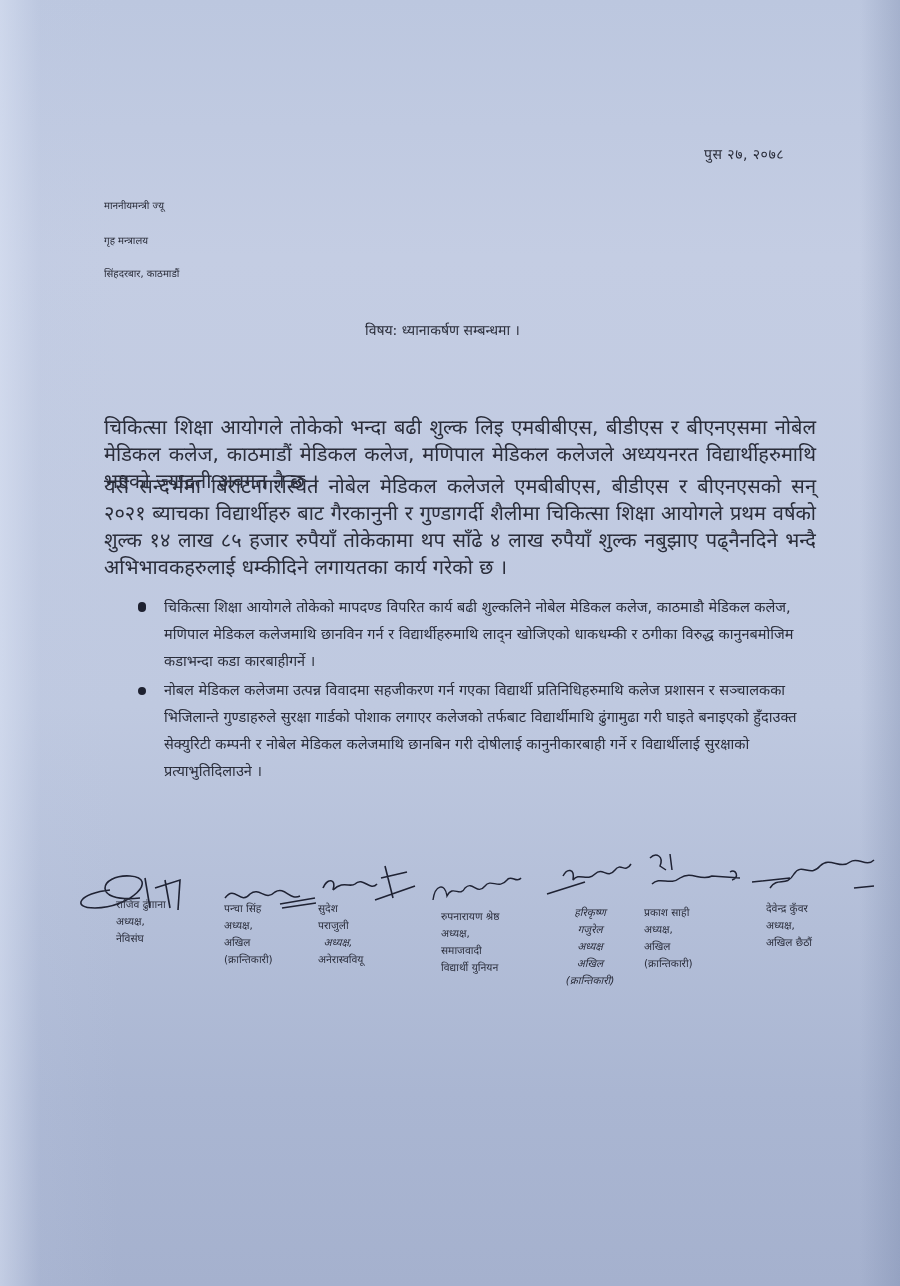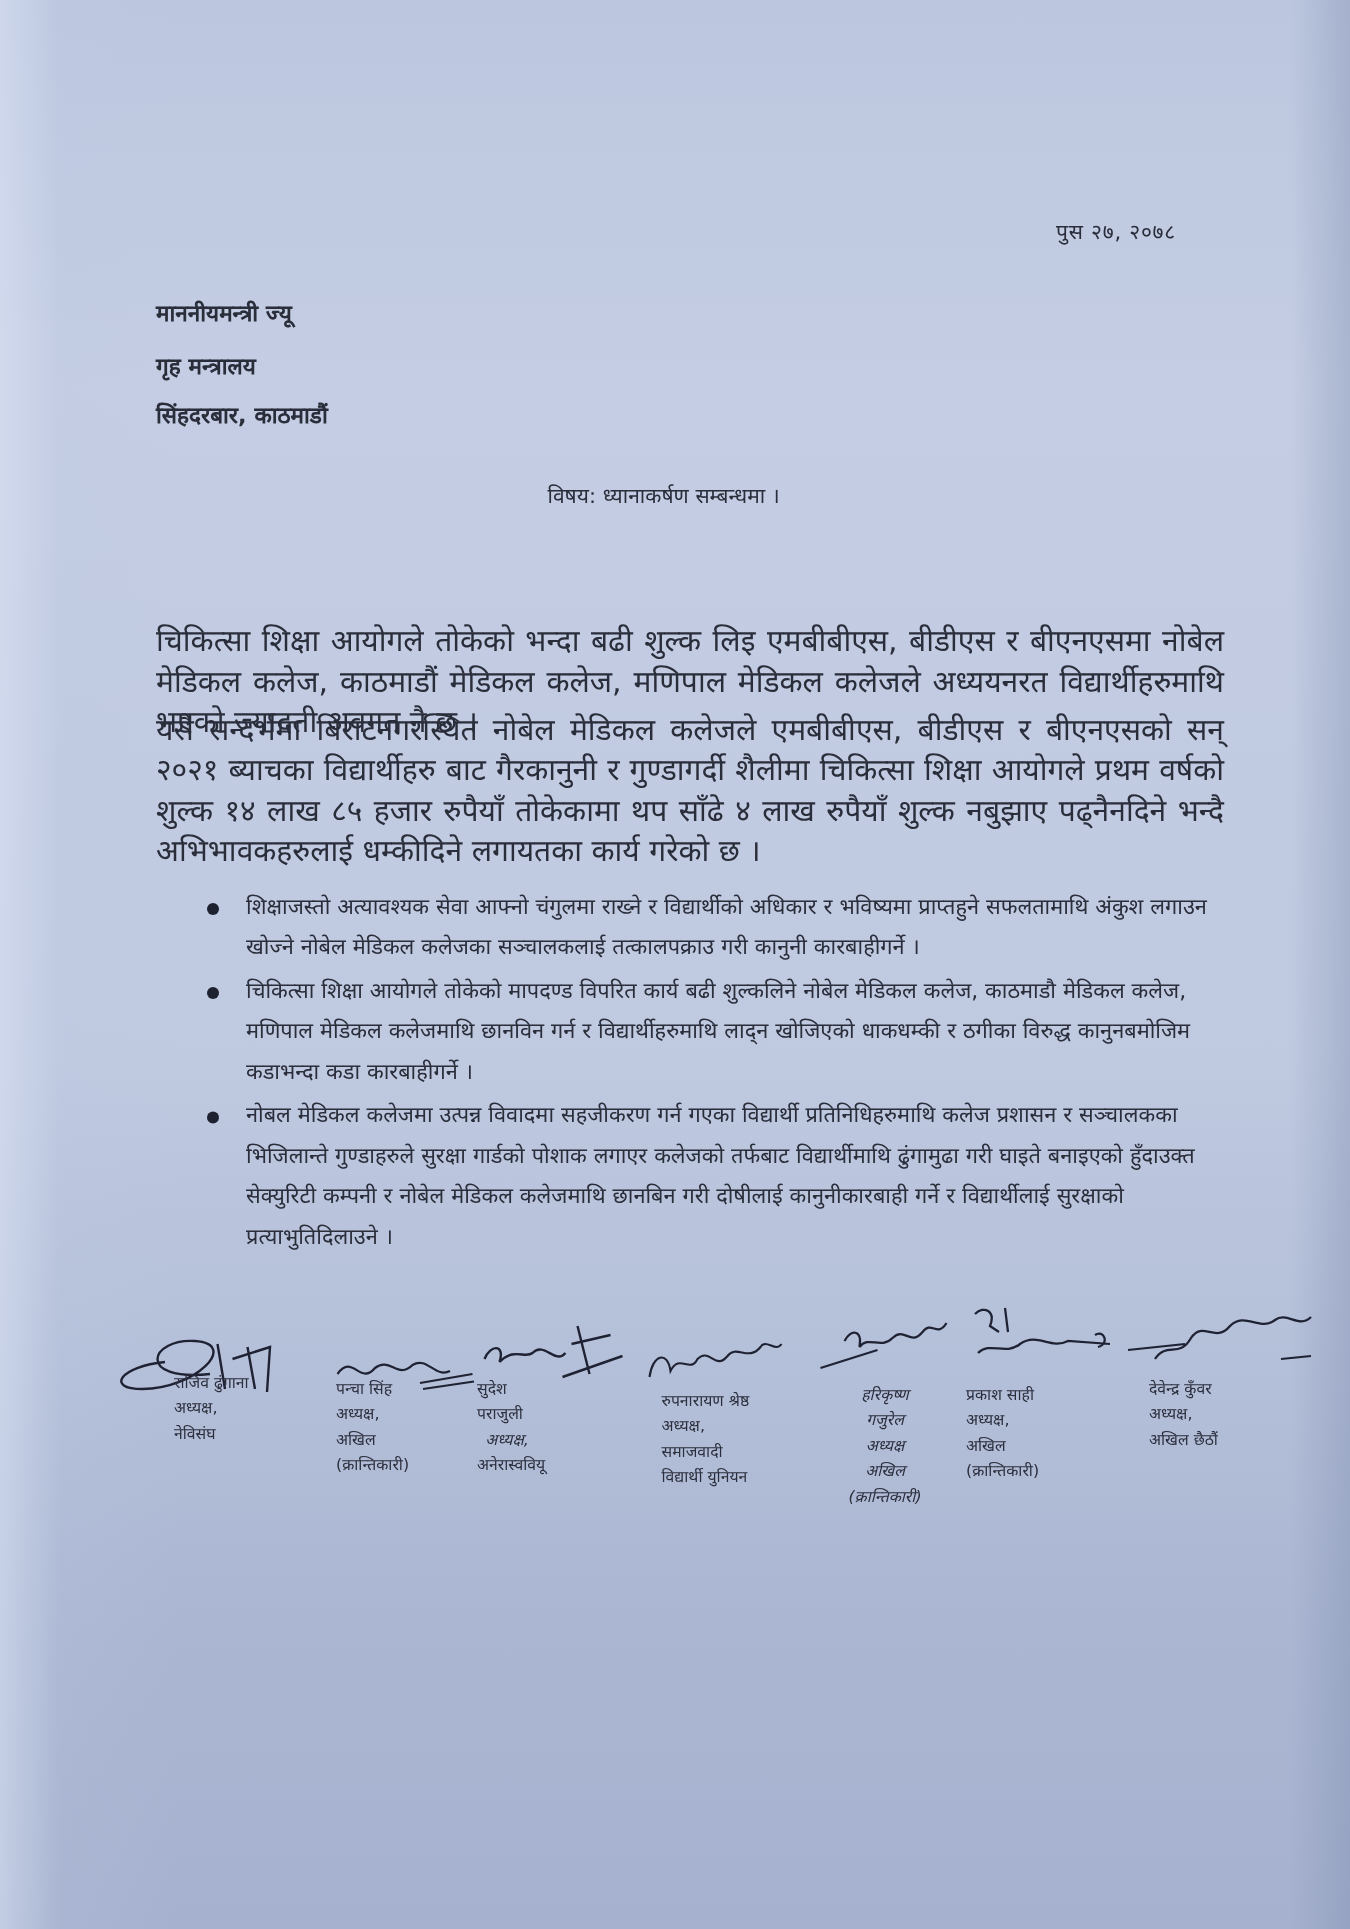--- a/index.html
+++ b/index.html
@@ -10,21 +10,21 @@
         linear-gradient(90deg, rgba(220,228,245,0.55) 0px, rgba(190,202,228,0.15) 40px, rgba(0,0,0,0) 120px, rgba(0,0,0,0) 860px, rgba(120,135,170,0.35) 900px),
         linear-gradient(180deg, #bcc7df 0%, #c4cde3 20%, #bfc9e0 55%, #aab6d2 85%, #a5b1ce 100%);
       font-family: "DejaVu Sans", sans-serif;
       color: #2a2d3a;
     }
     .page { position: absolute; left: 0; top: 0; width: 900px; height: 1094px; }
     .date {
       position: absolute; left: 704px; top: 144px;
       font-size: 14px; letter-spacing: 0.5px;
     }
-    .addr { position: absolute; left: 104px; font-size: 15px; font-weight: bold; }
+    .addr { position: absolute; left: 104px; font-size: 10px; }
     .addr.l1 { top: 198px; }
     .addr.l2 { top: 233px; }
     .addr.l3 { top: 266px; }
     .subject {
       position: absolute; left: 365px; top: 320px;
       font-size: 14px;
     }
     .para {
       position: absolute; left: 104px; width: 712px;
       font-size: 20px; line-height: 27px; text-align: justify; margin-top: 48px;
@@ -34,21 +34,21 @@
     .p3 { top: 530px; }
     .bullets { position: absolute; left: 134px; top: 592px; width: 690px; }
     .bullet {
       position: relative; padding-left: 30px;
       font-size: 14.5px; line-height: 27px; margin-bottom: 2px;
     }
     .bullet .dot {
       position: absolute; left: 4px; top: 10px;
       width: 8px; height: 8px; border-radius: 50%; background: #1e2130;
     }
-    .signatures { position: absolute; left: 0; top: 866px; width: 900px; height: 150px; }
+    .signatures { position: absolute; left: 0; top: 848px; width: 900px; height: 150px; }
     .sig { position: absolute; font-size: 10.5px; line-height: 17px; color: #2b2e3c; }
     .sig .scrawl { position: absolute; pointer-events: none; }
     .sig-text { position: relative; }
     .center { text-align: center; font-style: italic; }
   </style>
 </head>
 <body>
 
 <div class="page">
 
@@ -59,21 +59,20 @@
   <div class="addr l3">सिंहदरबार, काठमाडौं</div>
 
   <div class="subject">विषय: ध्यानाकर्षण सम्बन्धमा ।</div>
 
   <div class="para p1">चिकित्सा शिक्षा आयोगले तोकेको भन्दा बढी शुल्क लिइ एमबीबीएस, बीडीएस र बीएनएसमा नोबेल मेडिकल कलेज, काठमाडौं मेडिकल कलेज, मणिपाल मेडिकल कलेजले अध्ययनरत विद्यार्थीहरुमाथि भएको ज्यादती अवगत नै छ ।</div>
   <div class="para p2">यसै सन्दर्भमा बिराटनगरस्थित नोबेल मेडिकल कलेजले एमबीबीएस, बीडीएस र बीएनएसको सन् २०२१ ब्याचका विद्यार्थीहरु बाट गैरकानुनी र गुण्डागर्दी शैलीमा चिकित्सा शिक्षा आयोगले प्रथम वर्षको शुल्क १४ लाख ८५ हजार रुपैयाँ तोकेकामा थप साँढे ४ लाख रुपैयाँ शुल्क नबुझाए पढ्नैनदिने भन्दै अभिभावकहरुलाई धम्कीदिने लगायतका कार्य गरेको छ ।</div>
 
   <div class="bullets">
     <div class="bullet">
       <span class="dot"></span>
-      <span>शिक्षाजस्तो अत्यावश्यक सेवा आफ्नो चंगुलमा राख्ने र विद्यार्थीको अधिकार र भविष्यमा प्राप्तहुने सफलतामाथि अंकुश लगाउन खोज्ने नोबेल मेडिकल कलेजका सञ्चालकलाई तत्कालपक्राउ गरी कानुनी कारबाहीगर्ने ।</span>
     </div>
     <div class="bullet">
       <span class="dot"></span>
       <span>चिकित्सा शिक्षा आयोगले तोकेको मापदण्ड विपरित कार्य बढी शुल्कलिने नोबेल मेडिकल कलेज, काठमाडौ मेडिकल कलेज, मणिपाल मेडिकल कलेजमाथि छानविन गर्न र विद्यार्थीहरुमाथि लाद्न खोजिएको धाकधम्की र ठगीका विरुद्ध कानुनबमोजिम कडाभन्दा कडा कारबाहीगर्ने ।</span>
     </div>
     <div class="bullet">
       <span class="dot"></span>
       <span>नोबल मेडिकल कलेजमा उत्पन्न विवादमा सहजीकरण गर्न गएका विद्यार्थी प्रतिनिधिहरुमाथि कलेज प्रशासन र सञ्चालकका भिजिलान्ते गुण्डाहरुले सुरक्षा गार्डको पोशाक लगाएर कलेजको तर्फबाट विद्यार्थीमाथि ढुंगामुढा गरी घाइते बनाइएको हुँदाउक्त सेक्युरिटी कम्पनी र नोबेल मेडिकल कलेजमाथि छानबिन गरी दोषीलाई कानुनीकारबाही गर्ने र विद्यार्थीलाई सुरक्षाको प्रत्याभुतिदिलाउने ।</span>
     </div>
   </div>

